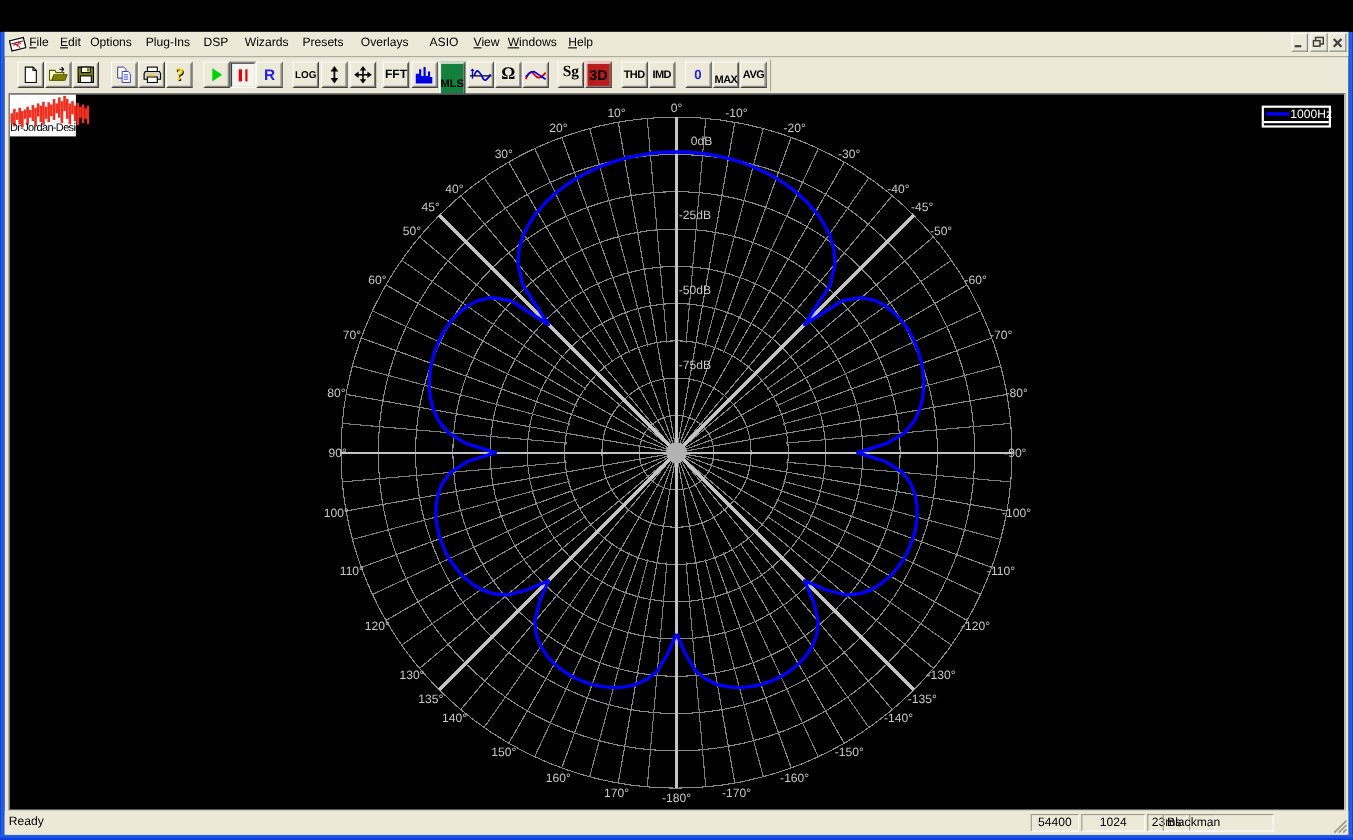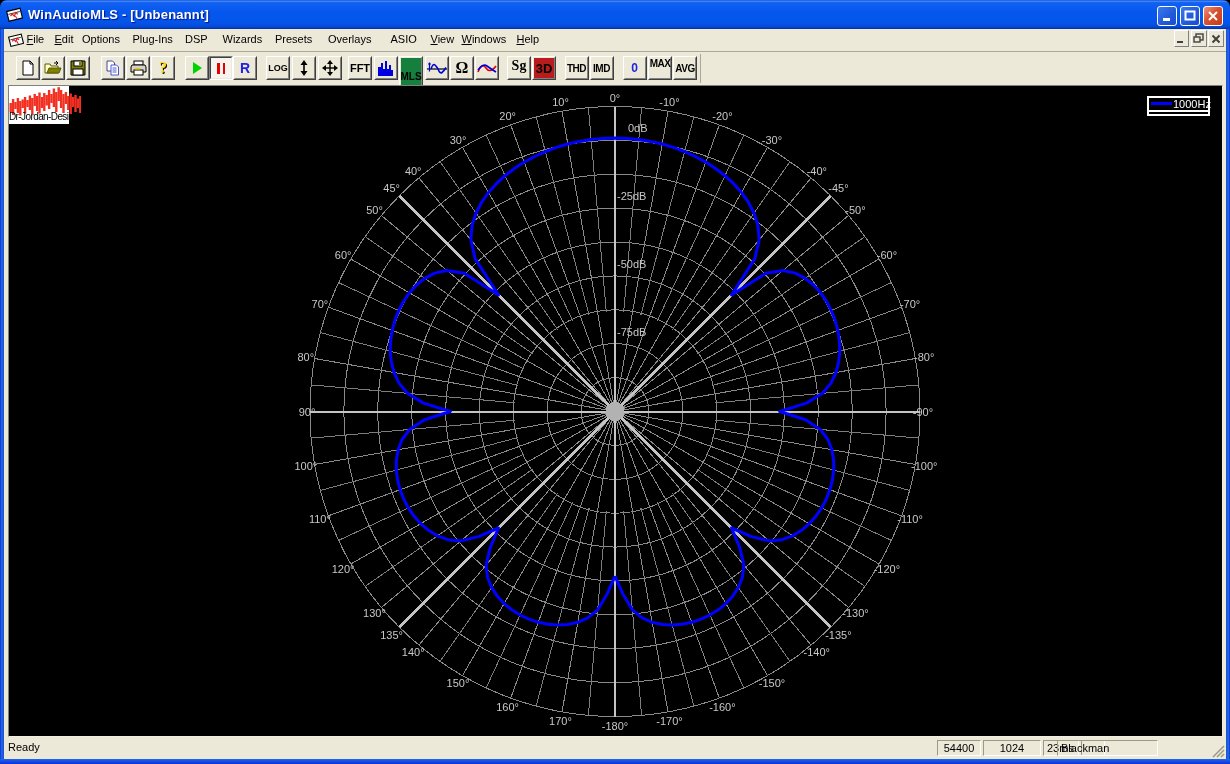--- a/index.html
+++ b/index.html
@@ -12,46 +12,20 @@
 .sep{position:absolute;background:#aca899}
 .panel{position:absolute;top:3px;height:16px;border:1px solid;border-color:#9d9a84 #fff #fff #9d9a84;font-size:11px;padding-top:1px}
 #client{position:absolute;left:8px;top:85px;width:1215px;height:652px;border:1px solid;border-color:#808080 #f1efe2 #f1efe2 #808080;background:#000}
 #borderL{position:absolute;left:0;top:29px;width:4px;height:735px;background:linear-gradient(90deg,#0831d9,#2666e8 40%,#1953cc)}
 #borderR{position:absolute;right:0;top:29px;width:4px;height:735px;background:linear-gradient(90deg,#1953cc,#2666e8 60%,#0831d9)}
 #borderB{position:absolute;left:0;top:759px;width:1230px;height:5px;background:linear-gradient(180deg,#2666e8,#0831d9)}
 </style></head>
 <body>
 <div id="win">
 <div style="position:absolute;left:4px;top:29px;width:1222px;height:730px;background:#ece9d8"></div>
-<div id="title">
-  <div style="position:absolute;left:6px;top:6px"><svg width="17" height="17" viewBox="0 0 16 16">
-          <g transform="rotate(-14 8 8)">
-            <rect x="1.5" y="3.5" width="13" height="9.5" fill="#fff" stroke="#000" stroke-width="1.1"></rect>
-            <path d="M2.5 6.5h11" stroke="#000" stroke-width="0.7"></path>
-            <path d="M4 8.5l2-1.5 1.5 2.5 2-3 1.5 2" fill="none" stroke="#e02020" stroke-width="1.2"></path>
-            <path d="M8.5 9.5l0.8 3" stroke="#e02020" stroke-width="1"></path>
-          </g>
-        </svg></div>
-  <div class="txt">WinAudioMLS - [Unbenannt]</div>
-  <div class="wbtn" style="left:1157px;background:linear-gradient(135deg,#3a7af0,#2159d8 60%,#1a4ecb)">
-        <svg width="12" height="12">
-          <rect x="2" y="8" width="7" height="3" fill="#fff"></rect>
-        </svg>
-      </div>
-  <div class="wbtn" style="left:1180px;background:linear-gradient(135deg,#3a7af0,#2159d8 60%,#1a4ecb)">
-        <svg width="12" height="12">
-          <rect x="1.5" y="1.5" width="9" height="8" fill="none" stroke="#fff" stroke-width="2"></rect>
-        </svg>
-      </div>
-  <div class="wbtn" style="left:1203px;background:linear-gradient(135deg,#ec9480,#d85030 45%,#c23d1c)">
-        <svg width="12" height="12">
-          <path d="M2 2l8 8M10 2l-8 8" stroke="#fff" stroke-width="2"></path>
-        </svg>
-      </div>
-</div>
 <div id="menubar">
   <div style="position:absolute;left:4px;top:3px"><svg width="16" height="16" viewBox="0 0 16 16">
           <g transform="rotate(-14 8 8)">
             <rect x="1.5" y="3.5" width="13" height="9.5" fill="#fff" stroke="#000" stroke-width="1.1"></rect>
             <path d="M2.5 6.5h11" stroke="#000" stroke-width="0.7"></path>
             <path d="M4 8.5l2-1.5 1.5 2.5 2-3 1.5 2" fill="none" stroke="#e02020" stroke-width="1.2"></path>
             <path d="M8.5 9.5l0.8 3" stroke="#e02020" stroke-width="1"></path>
           </g>
         </svg></div>
   <span style="position:absolute;left:22.5px;top:4px"><u>F</u>ile</span>
@@ -241,21 +215,21 @@
         <div style="width:100%;height:100%;border:1px solid;border-color:#ece9d8 #808080 #808080 #ece9d8;box-sizing:border-box;display:flex;align-items:center;justify-content:center">
           <div style="font:bold 10px 'Liberation Sans',sans-serif;color:#000;letter-spacing:-0.5px">IMD</div>
         </div>
       </div>
       <div style="position:absolute;left:618.5px;top:4px;width:24px;height:24px;border:1px solid;border-color:#fff #404040 #404040 #fff;background:#ece9d8;box-sizing:border-box">
         <div style="width:100%;height:100%;border:1px solid;border-color:#ece9d8 #808080 #808080 #ece9d8;box-sizing:border-box;display:flex;align-items:center;justify-content:center">
           <div style="font:bold 12px 'Liberation Sans',sans-serif;color:#2222e0">0</div>
         </div>
       </div>
       <div style="position:absolute;left:644px;top:4px;width:24px;height:24px;border:1px solid;border-color:#fff #404040 #404040 #fff;background:#ece9d8;box-sizing:border-box">
-        <div style="width:100%;height:100%;border:1px solid;border-color:#ece9d8 #808080 #808080 #ece9d8;box-sizing:border-box;display:flex;align-items:flex-start;justify-content:center">
+        <div style="width:100%;height:100%;border:1px solid;border-color:#ece9d8 #808080 #808080 #ece9d8;box-sizing:border-box;display:flex;align-items:flex-end;justify-content:center">
           <div style="font:bold 10px 'Liberation Sans',sans-serif;color:#000;letter-spacing:-0.5px">MAX</div>
         </div>
       </div>
       <div style="position:absolute;left:669px;top:4px;width:24px;height:24px;border:1px solid;border-color:#fff #404040 #404040 #fff;background:#ece9d8;box-sizing:border-box">
         <div style="width:100%;height:100%;border:1px solid;border-color:#ece9d8 #808080 #808080 #ece9d8;box-sizing:border-box;display:flex;align-items:center;justify-content:center">
           <div style="font:bold 10px 'Liberation Sans',sans-serif;color:#000;letter-spacing:-0.5px">AVG</div>
         </div>
       </div>
 </div>
 <div id="client">

